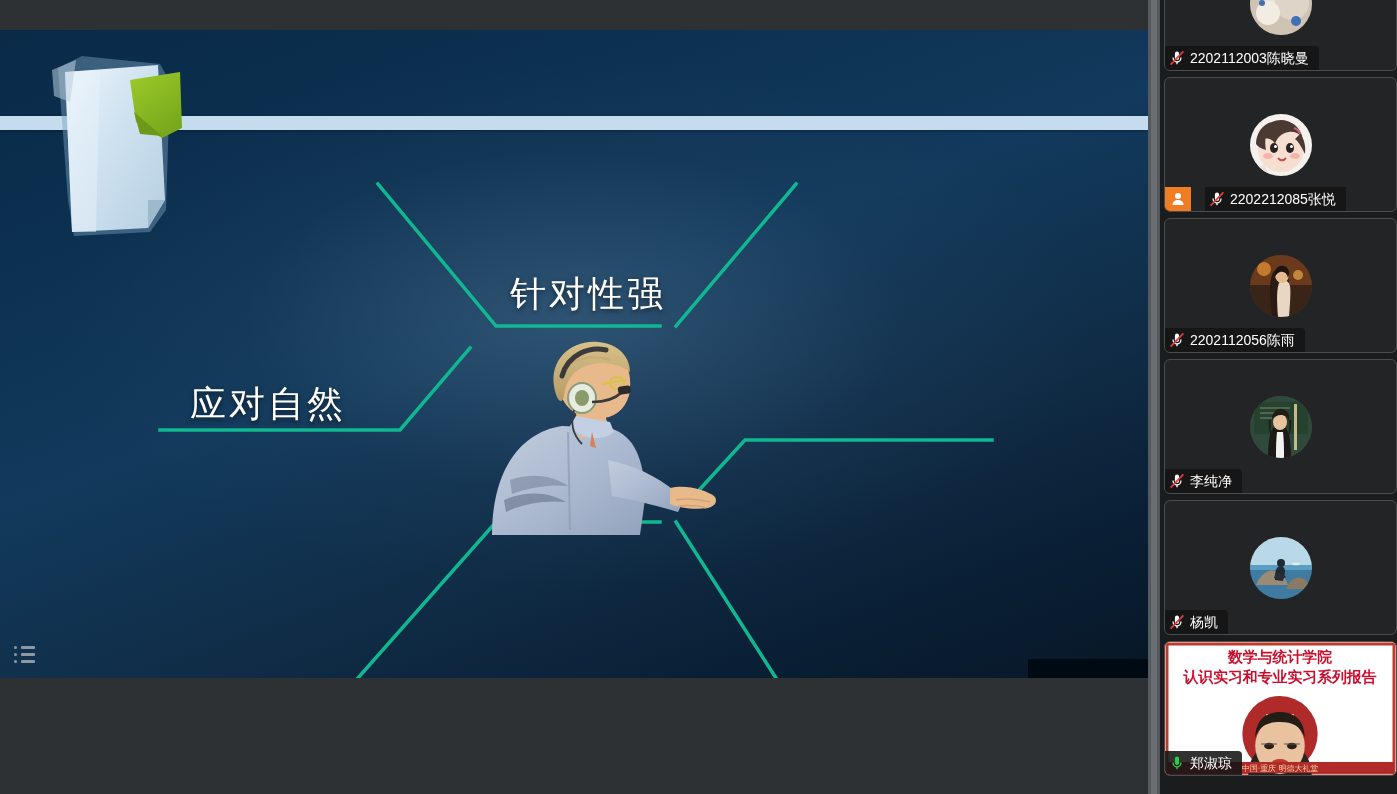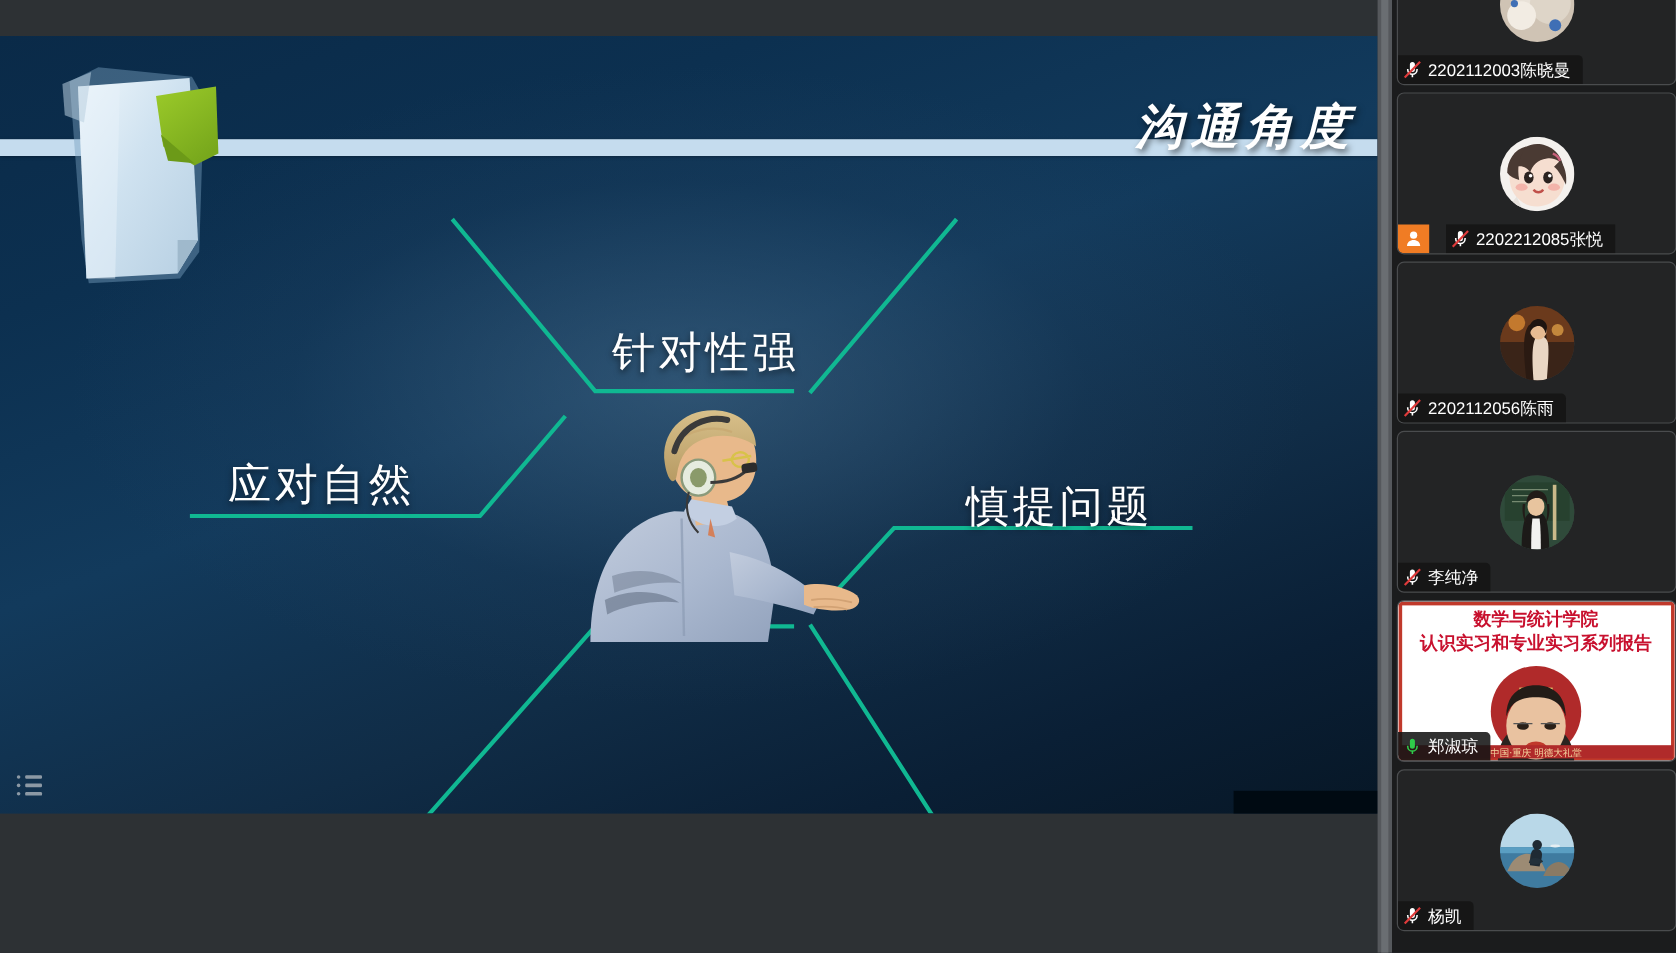--- a/index.html
+++ b/index.html
@@ -214,23 +214,21 @@
         <ellipse cx="112" cy="58" rx="7" ry="8" fill="#8a9a6a"></ellipse>
 
         <path d="M122 62 C136 62 146 58 152 52" stroke="#3a3a3a" stroke-width="2.5" fill="none"></path>
         <rect x="148" y="46" width="13" height="8" rx="3" fill="#2c2c2c" transform="rotate(-8 154 50)"></rect>
 
         <path d="M104 70 C100 84 104 96 112 104" stroke="#3a3a3a" stroke-width="1.8" fill="none"></path>
       </svg>
 
       <div class="fb-label" id="lbl-left">应对自然</div>
       <div class="fb-label" id="lbl-top">针对性强</div>
-      <div class="fb-label" id="lbl-right">慎提问题</div>
-
-      <div id="slide-title">沟通角度</div>
+
 
       <div id="slide-list-icon">
         <div class="row">
             <span class="dot"></span>
             <span class="bar"></span>
           </div>
         <div class="row">
             <span class="dot"></span>
             <span class="bar"></span>
           </div>
@@ -354,20 +352,47 @@
           </svg>
         </div>
         <div class="nameplate">
           <svg class="mic" viewBox="0 0 16 16">
             <path d="M8 1.6a2.1 2.1 0 0 1 2.1 2.1v4.2A2.1 2.1 0 0 1 8 10a2.1 2.1 0 0 1-2.1-2.1V3.7A2.1 2.1 0 0 1 8 1.6z" fill="#fff"></path>
             <path d="M4.1 7.4v.6a3.9 3.9 0 0 0 7.8 0v-.6" stroke="#fff" stroke-width="1.3" fill="none"></path>
             <path d="M8 11.9v2.4" stroke="#fff" stroke-width="1.3"></path>
             <path d="M1.6 14.6 14.4 1.4" stroke="#e03b3b" stroke-width="1.8"></path>
           </svg>
           <span class="nm">李纯净</span>
+        </div>
+      </div>
+    </div>
+
+    <div class="tile">
+      <div class="tile-body">
+        <div class="avatar">
+          <svg viewBox="0 0 62 62">
+            <rect width="62" height="30" fill="#b9d8e8"></rect>
+            <rect y="28" width="62" height="34" fill="#3f7ba0"></rect>
+            <rect y="28" width="62" height="5" fill="#5a9ec2"></rect>
+            <ellipse cx="46" cy="27" rx="4" ry="1.2" fill="#e6eef2"></ellipse>
+            <path d="M8 44c4-8 12-12 18-10 7 2 10 8 12 14H6z" fill="#9c8b74"></path>
+            <path d="M38 48c3-6 9-9 14-7 5 2 7 6 8 11H36z" fill="#8a7a64"></path>
+            <path d="M28 30c3-2 7 0 7 4 0 3-1 6-2 10l-8-1c0-5 0-11 3-13z" fill="#1f2a33"></path>
+            <circle cx="31" cy="26" r="4" fill="#1f2a33"></circle>
+            <path d="M25 38c4-2 9-1 11 2-4 3-9 3-12 1z" fill="#23303a"></path>
+          </svg>
+        </div>
+        <div class="nameplate">
+          <svg class="mic" viewBox="0 0 16 16">
+            <path d="M8 1.6a2.1 2.1 0 0 1 2.1 2.1v4.2A2.1 2.1 0 0 1 8 10a2.1 2.1 0 0 1-2.1-2.1V3.7A2.1 2.1 0 0 1 8 1.6z" fill="#fff"></path>
+            <path d="M4.1 7.4v.6a3.9 3.9 0 0 0 7.8 0v-.6" stroke="#fff" stroke-width="1.3" fill="none"></path>
+            <path d="M8 11.9v2.4" stroke="#fff" stroke-width="1.3"></path>
+            <path d="M1.6 14.6 14.4 1.4" stroke="#e03b3b" stroke-width="1.8"></path>
+          </svg>
+          <span class="nm">杨凯</span>
         </div>
       </div>
     </div>
 
     <div class="tile video">
       <div class="tile-body">
         <svg class="video-frame" viewBox="0 0 233 133" preserveAspectRatio="none">
           <rect width="233" height="133" fill="#ffffff"></rect>
           <rect x="2" y="2" width="229" height="129" fill="none" stroke="#c0392b" stroke-width="3"></rect>
           <text x="116" y="20" text-anchor="middle" font-family="DejaVu Sans, sans-serif" font-size="15" font-weight="bold" fill="#c8102e">数学与统计学院</text>
@@ -390,41 +415,14 @@
           <svg class="mic" viewBox="0 0 16 16">
             <path d="M8 1.6a2.1 2.1 0 0 1 2.1 2.1v4.2A2.1 2.1 0 0 1 8 10a2.1 2.1 0 0 1-2.1-2.1V3.7A2.1 2.1 0 0 1 8 1.6z" fill="#2fcc4a"></path>
             <path d="M4.1 7.4v.6a3.9 3.9 0 0 0 7.8 0v-.6" stroke="#2fcc4a" stroke-width="1.3" fill="none"></path>
             <path d="M8 11.9v2.4" stroke="#2fcc4a" stroke-width="1.3"></path>
           </svg>
           <span class="nm">郑淑琼</span>
         </div>
       </div>
     </div>
 
-    <div class="tile">
-      <div class="tile-body">
-        <div class="avatar">
-          <svg viewBox="0 0 62 62">
-            <rect width="62" height="30" fill="#b9d8e8"></rect>
-            <rect y="28" width="62" height="34" fill="#3f7ba0"></rect>
-            <rect y="28" width="62" height="5" fill="#5a9ec2"></rect>
-            <ellipse cx="46" cy="27" rx="4" ry="1.2" fill="#e6eef2"></ellipse>
-            <path d="M8 44c4-8 12-12 18-10 7 2 10 8 12 14H6z" fill="#9c8b74"></path>
-            <path d="M38 48c3-6 9-9 14-7 5 2 7 6 8 11H36z" fill="#8a7a64"></path>
-            <path d="M28 30c3-2 7 0 7 4 0 3-1 6-2 10l-8-1c0-5 0-11 3-13z" fill="#1f2a33"></path>
-            <circle cx="31" cy="26" r="4" fill="#1f2a33"></circle>
-            <path d="M25 38c4-2 9-1 11 2-4 3-9 3-12 1z" fill="#23303a"></path>
-          </svg>
-        </div>
-        <div class="nameplate">
-          <svg class="mic" viewBox="0 0 16 16">
-            <path d="M8 1.6a2.1 2.1 0 0 1 2.1 2.1v4.2A2.1 2.1 0 0 1 8 10a2.1 2.1 0 0 1-2.1-2.1V3.7A2.1 2.1 0 0 1 8 1.6z" fill="#fff"></path>
-            <path d="M4.1 7.4v.6a3.9 3.9 0 0 0 7.8 0v-.6" stroke="#fff" stroke-width="1.3" fill="none"></path>
-            <path d="M8 11.9v2.4" stroke="#fff" stroke-width="1.3"></path>
-            <path d="M1.6 14.6 14.4 1.4" stroke="#e03b3b" stroke-width="1.8"></path>
-          </svg>
-          <span class="nm">杨凯</span>
-        </div>
-      </div>
-    </div>
-
   </div>
 </div>
 
 </body></html>

